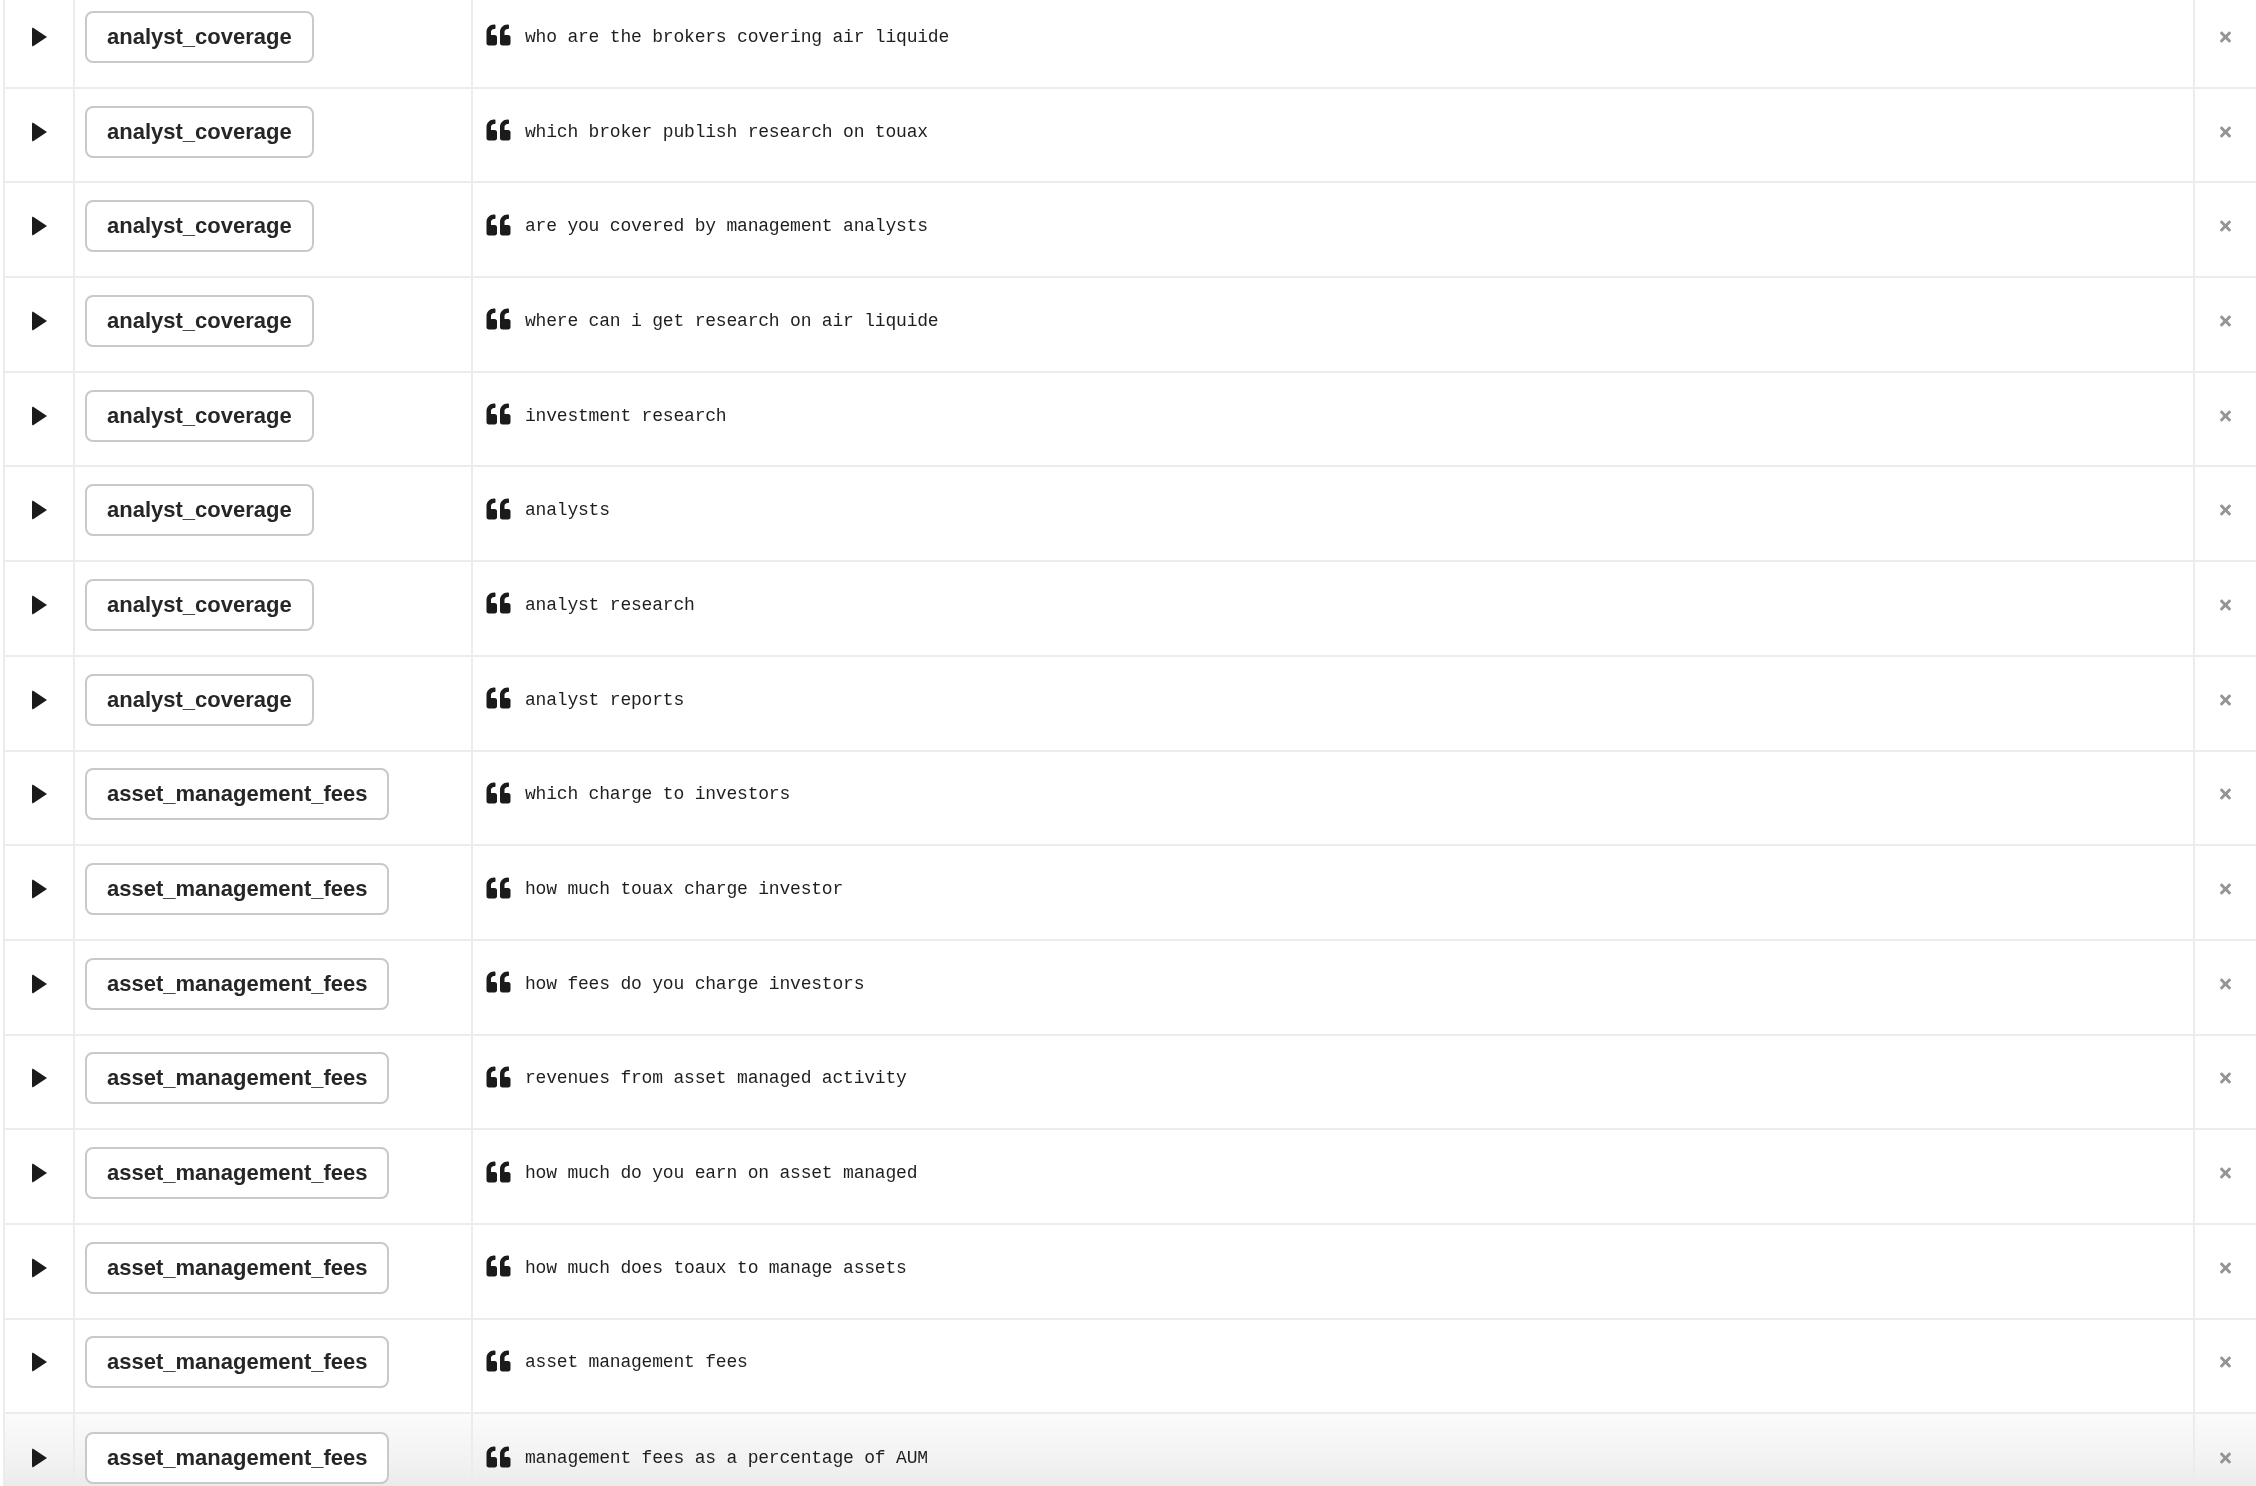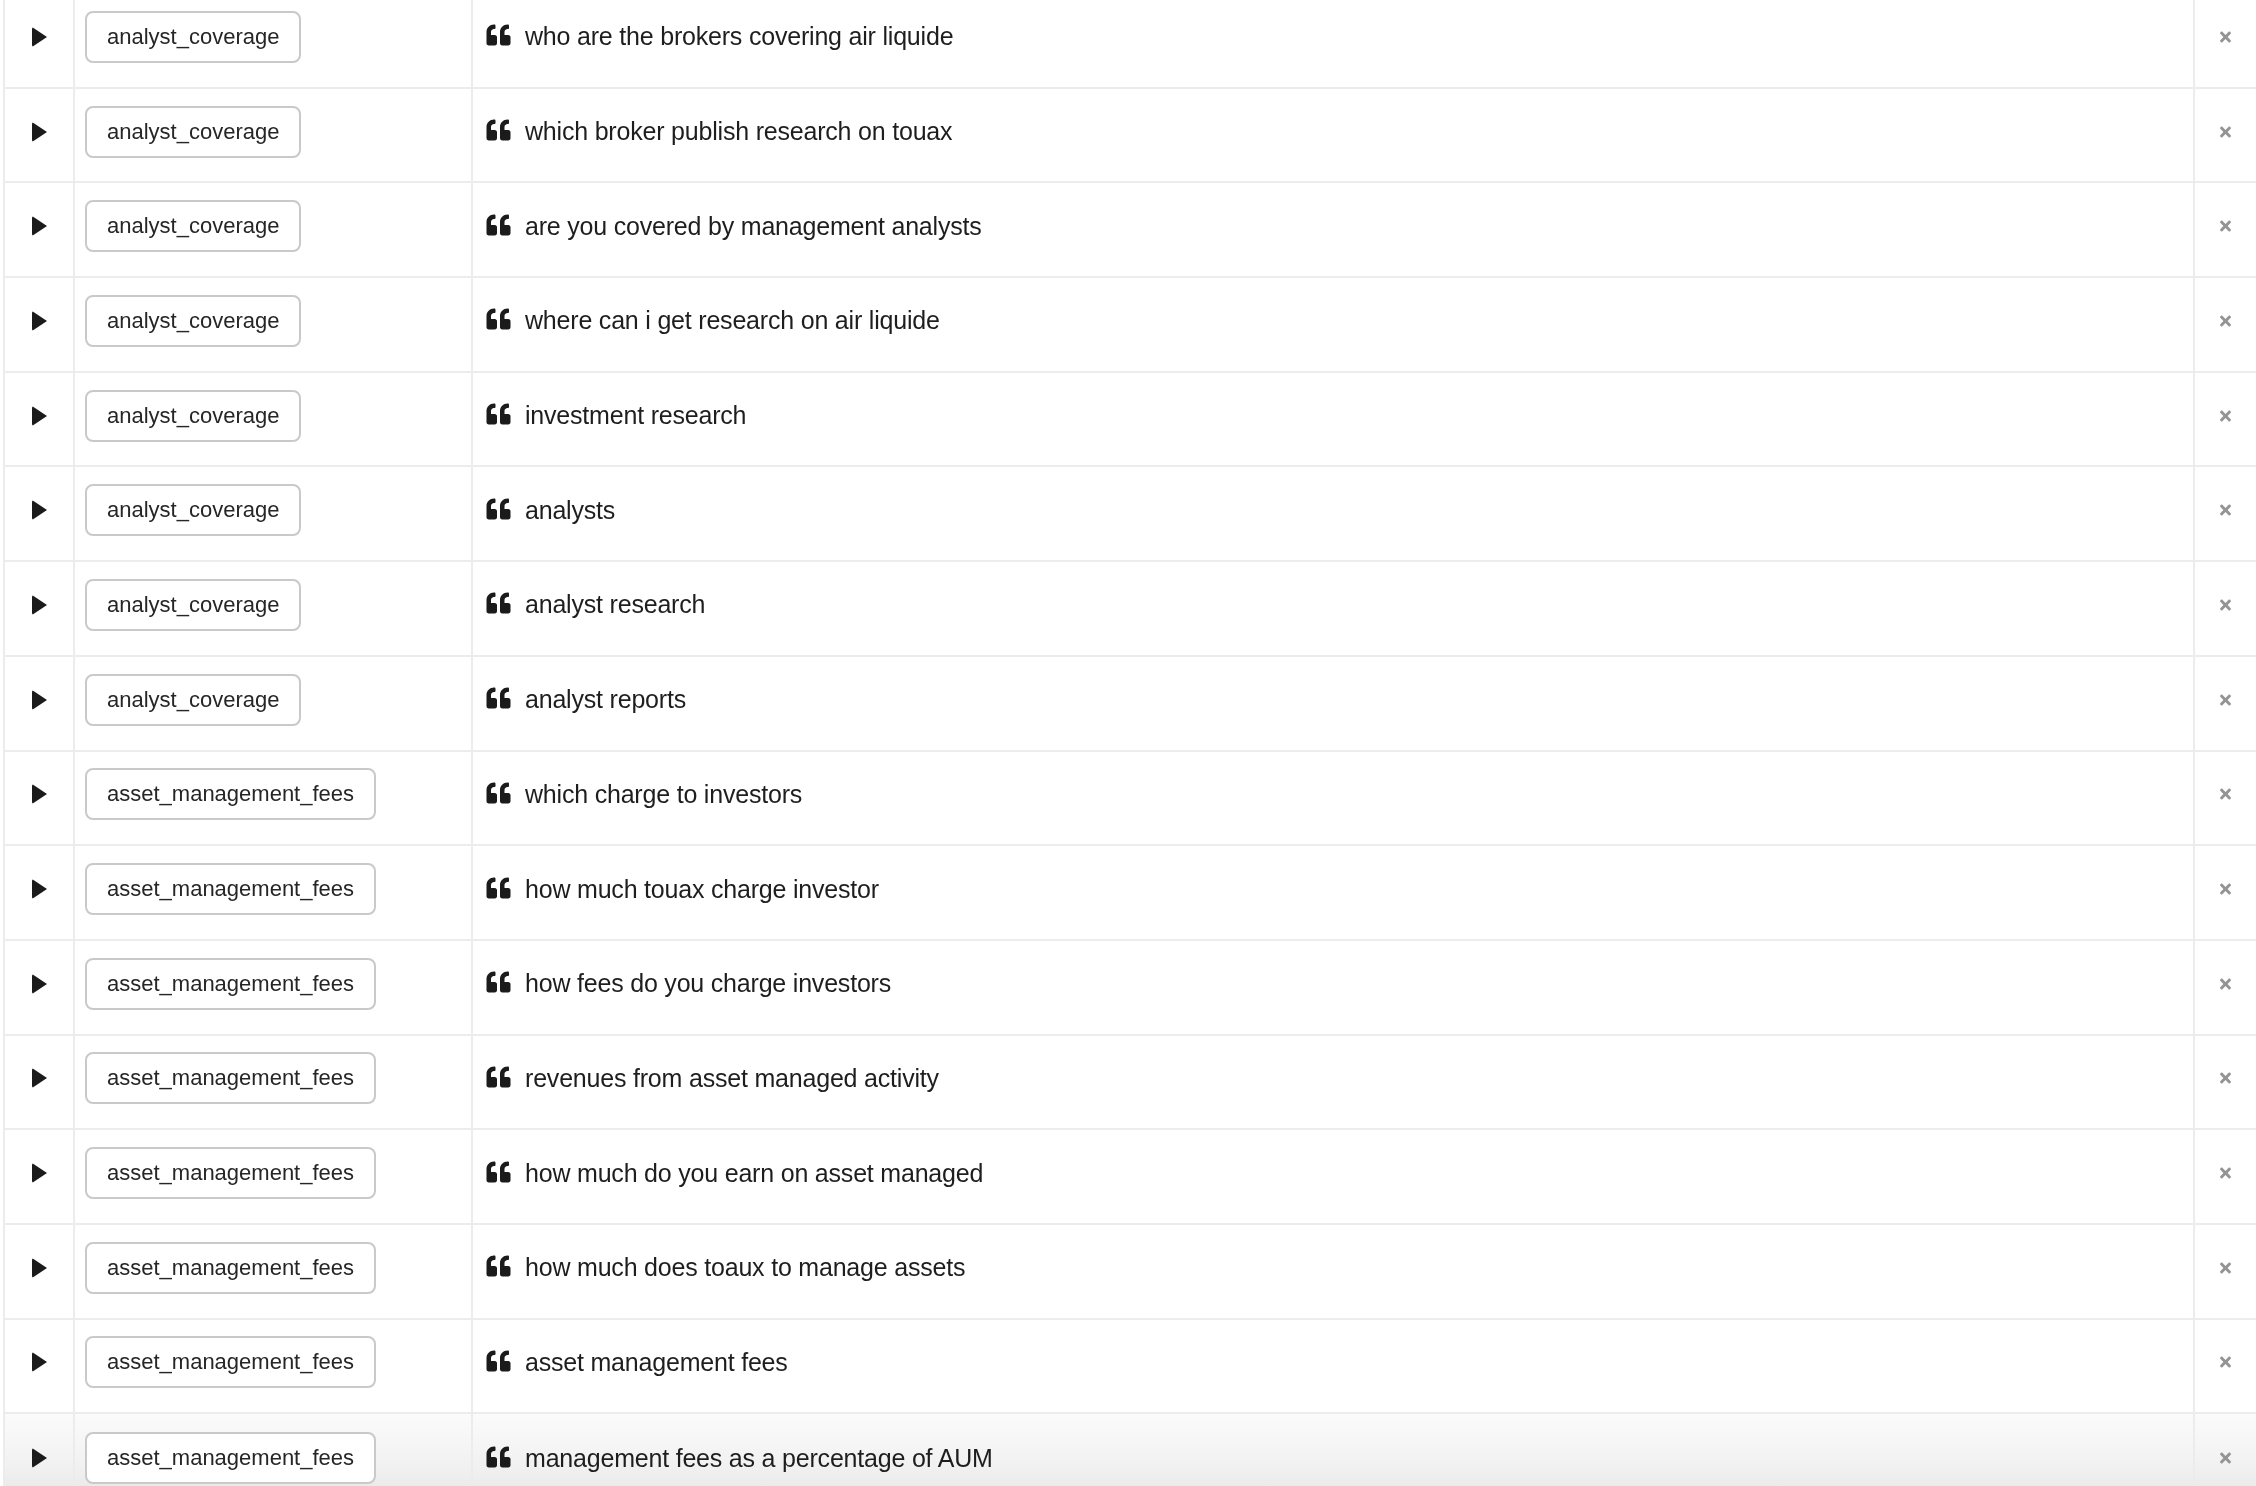--- a/index.html
+++ b/index.html
@@ -93,41 +93,42 @@
     display:inline-flex;
     align-items:center;
     justify-content:center;
     height:52px;
     box-sizing:border-box;
     padding:0 20px;
     background:#fff;
     border:2px solid var(--badge-border);
     border-radius:8px;
     font-size:22px;
-    font-weight:normal;
+    font-weight:bold;
     color:#262626;
     white-space:nowrap;
     cursor:pointer;
   }
   .question{
     display:flex;
     align-items:center;
     gap:13px;
     min-width:0;
   }
   .quote-icon{
     flex:none;
     display:flex;
     margin-top:-3px;
   }
   .q-text{
-    font-size:25px;
+    font-size:18px;
     color:var(--ink);
     letter-spacing:-0.2px;
     white-space:nowrap;
+    font-family:Liberation Mono, monospace;
   }
   .close-btn{
     background:none;
     border:none;
     padding:8px;
     cursor:pointer;
     display:flex;
     align-items:center;
     justify-content:center;
   }

